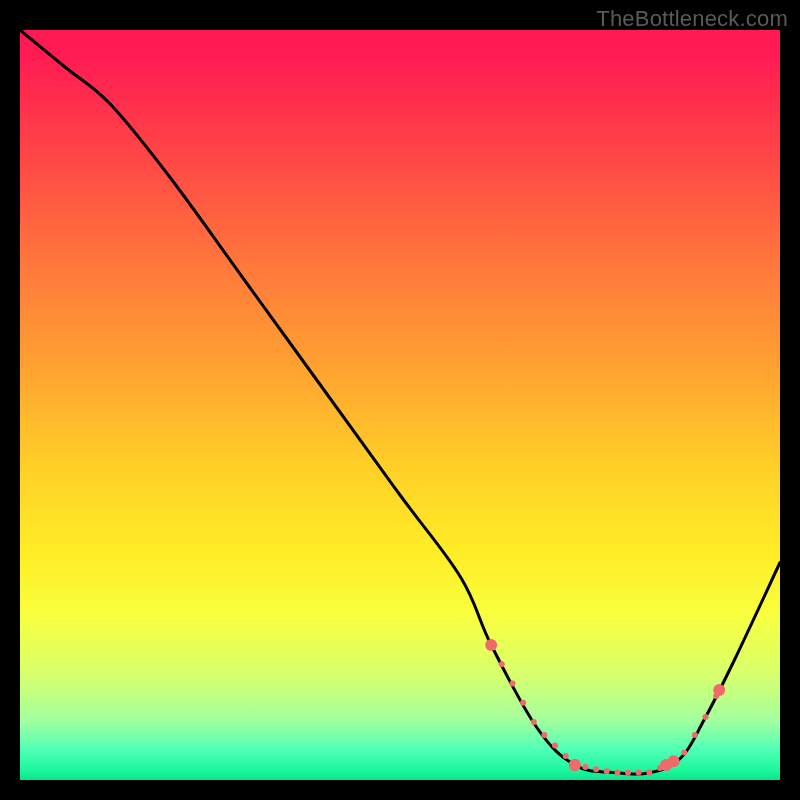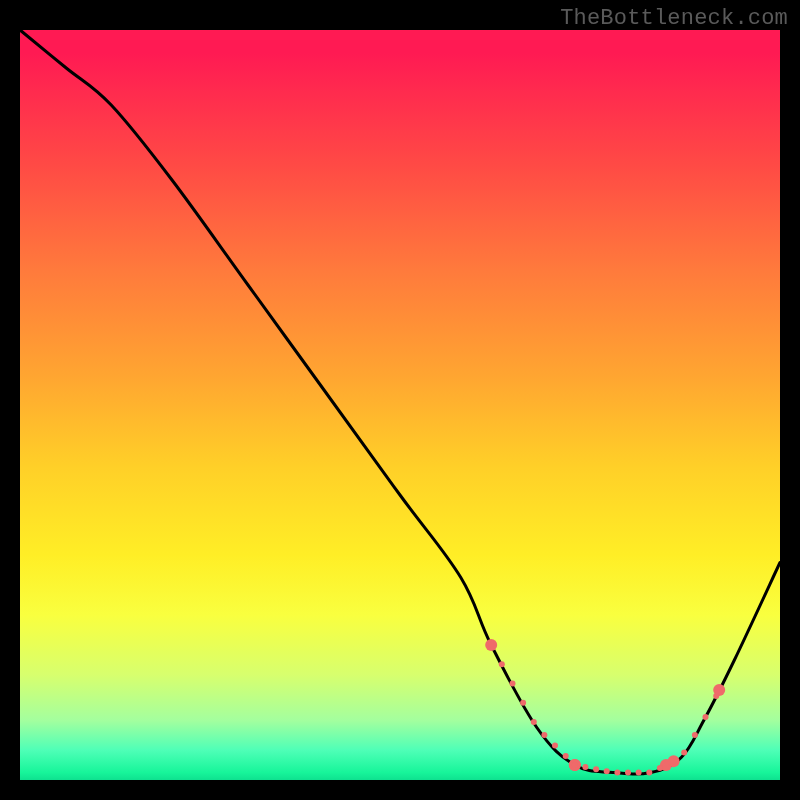--- a/index.html
+++ b/index.html
@@ -2,21 +2,21 @@
 <html><head>
 <meta charset="utf-8">
 <style>
   * { margin: 0; padding: 0; box-sizing: border-box; }
   html, body { width: 800px; height: 800px; background: #000; overflow: hidden; }
   .wrap { position: relative; width: 800px; height: 800px; }
   .watermark {
     position: absolute;
     top: 6px;
     right: 12px;
-    font-family: Liberation Mono, monospace;
+    font-family: Liberation Sans, sans-serif;
     font-size: 22px;
     color: #5a5a5a;
     letter-spacing: 0.2px;
   }
   .plot {
     position: absolute;
     left: 20px;
     top: 30px;
     width: 760px;
     height: 750px;

